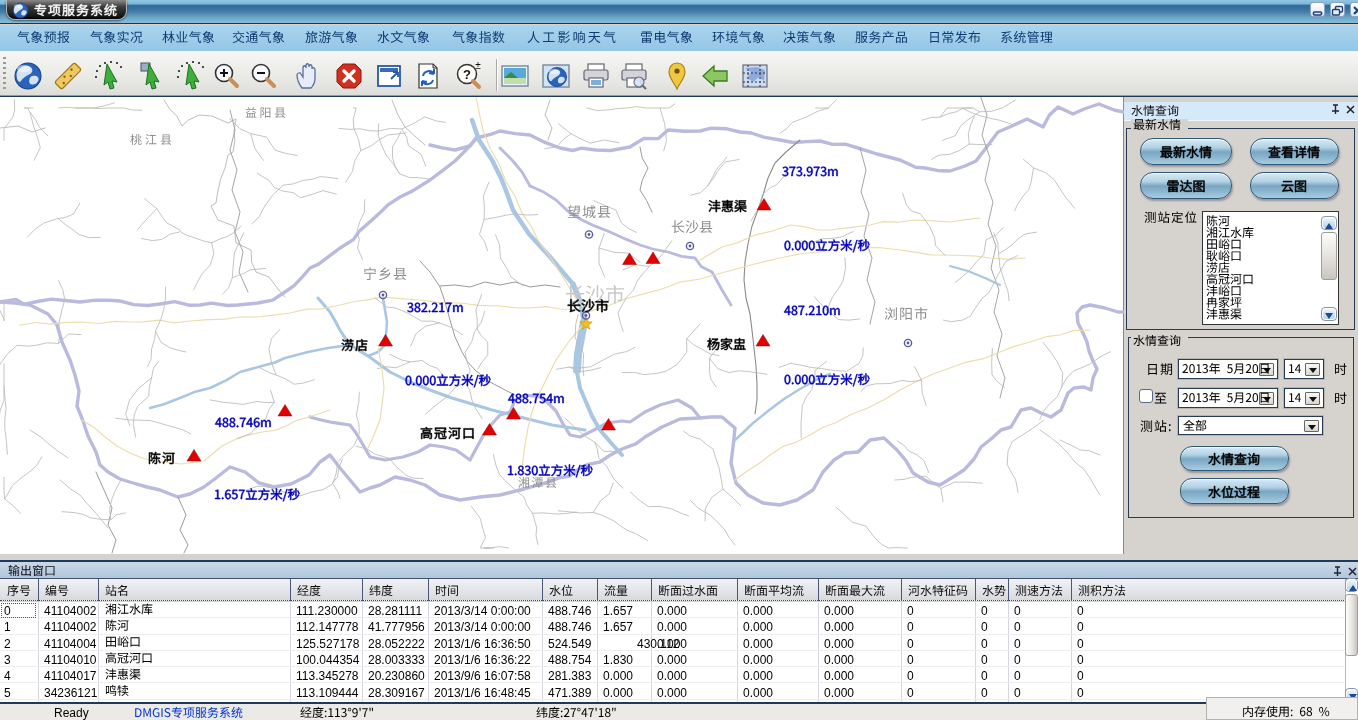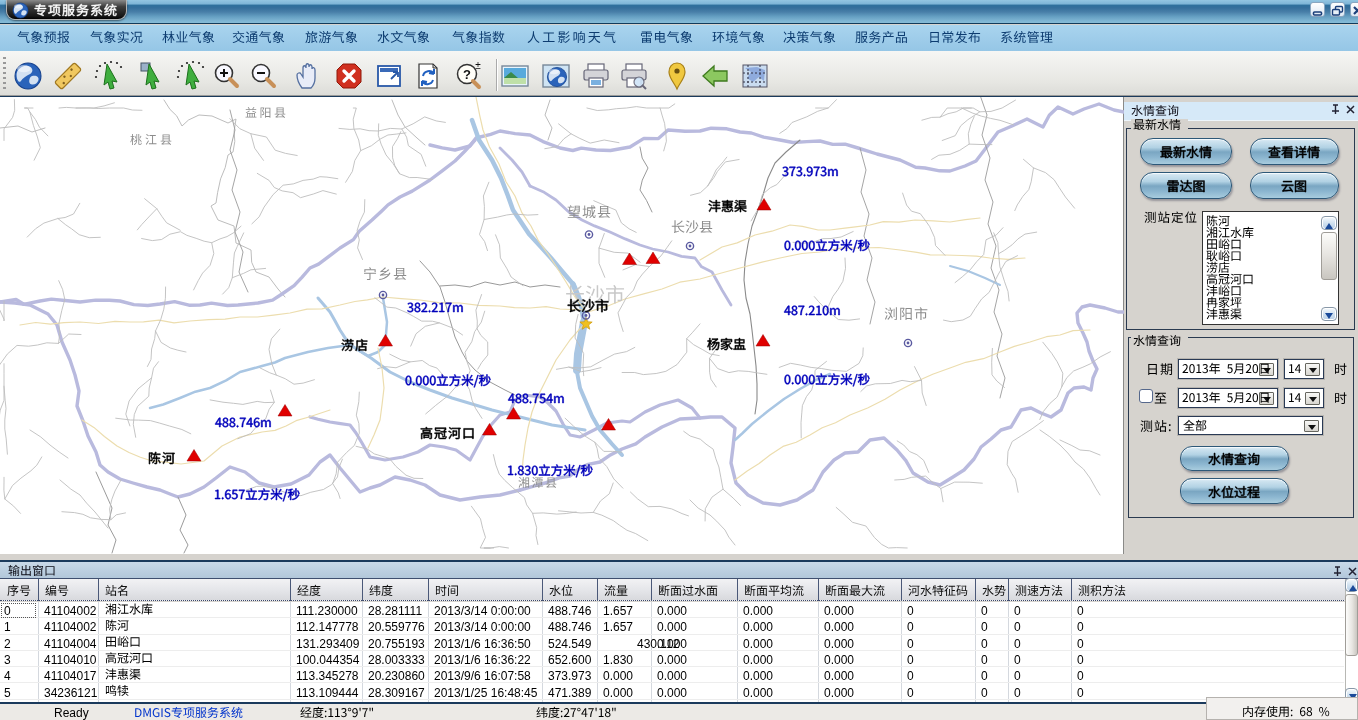--- a/index.html
+++ b/index.html
@@ -448,86 +448,86 @@
       <div style="position:absolute;left:824px;top:2px">0.000</div>
       <div style="position:absolute;left:907px;top:2px">0</div>
       <div style="position:absolute;left:981px;top:2px">0</div>
       <div style="position:absolute;left:1014px;top:2px">0</div>
       <div style="position:absolute;left:1077px;top:2px">0</div>
     </div>
     <div class="trow" style="top:16.3px">
       <div style="position:absolute;left:4px;top:2px">1</div>
       <div style="position:absolute;left:44px;top:2px">41104002</div>
       <div style="position:absolute;left:296px;top:2px">112.147778</div>
-      <div style="position:absolute;left:368px;top:2px">20.559776</div>
+      <div style="position:absolute;left:368px;top:2px">41.777956</div>
       <div style="position:absolute;left:434px;top:2px">2013/3/14 0:00:00</div>
       <div style="position:absolute;left:548px;top:2px">488.746</div>
       <div style="position:absolute;left:603px;top:2px">1.657</div>
       <div style="position:absolute;left:657px;top:2px">0.000</div>
       <div style="position:absolute;left:743px;top:2px">0.000</div>
       <div style="position:absolute;left:824px;top:2px">0.000</div>
       <div style="position:absolute;left:907px;top:2px">0</div>
       <div style="position:absolute;left:981px;top:2px">0</div>
       <div style="position:absolute;left:1014px;top:2px">0</div>
       <div style="position:absolute;left:1077px;top:2px">0</div>
     </div>
     <div class="trow" style="top:32.6px">
       <div style="position:absolute;left:4px;top:2px">2</div>
       <div style="position:absolute;left:44px;top:2px">41104004</div>
-      <div style="position:absolute;left:296px;top:2px">131.293409</div>
-      <div style="position:absolute;left:368px;top:2px">20.755193</div>
+      <div style="position:absolute;left:296px;top:2px">125.527178</div>
+      <div style="position:absolute;left:368px;top:2px">28.052222</div>
       <div style="position:absolute;left:434px;top:2px">2013/1/6 16:36:50</div>
       <div style="position:absolute;left:548px;top:2px">524.549</div>
       <div style="position:absolute;left:637px;top:2px">430.112</div>
       <div style="position:absolute;left:657px;top:2px">0.000</div>
       <div style="position:absolute;left:743px;top:2px">0.000</div>
       <div style="position:absolute;left:824px;top:2px">0.000</div>
       <div style="position:absolute;left:907px;top:2px">0</div>
       <div style="position:absolute;left:981px;top:2px">0</div>
       <div style="position:absolute;left:1014px;top:2px">0</div>
       <div style="position:absolute;left:1077px;top:2px">0</div>
     </div>
     <div class="trow" style="top:48.9px">
       <div style="position:absolute;left:4px;top:2px">3</div>
       <div style="position:absolute;left:44px;top:2px">41104010</div>
       <div style="position:absolute;left:296px;top:2px">100.044354</div>
       <div style="position:absolute;left:368px;top:2px">28.003333</div>
       <div style="position:absolute;left:434px;top:2px">2013/1/6 16:36:22</div>
-      <div style="position:absolute;left:548px;top:2px">652.600</div>
+      <div style="position:absolute;left:548px;top:2px">488.754</div>
       <div style="position:absolute;left:603px;top:2px">1.830</div>
       <div style="position:absolute;left:657px;top:2px">0.000</div>
       <div style="position:absolute;left:743px;top:2px">0.000</div>
       <div style="position:absolute;left:824px;top:2px">0.000</div>
       <div style="position:absolute;left:907px;top:2px">0</div>
       <div style="position:absolute;left:981px;top:2px">0</div>
       <div style="position:absolute;left:1014px;top:2px">0</div>
       <div style="position:absolute;left:1077px;top:2px">0</div>
     </div>
     <div class="trow" style="top:65.2px">
       <div style="position:absolute;left:4px;top:2px">4</div>
       <div style="position:absolute;left:44px;top:2px">41104017</div>
       <div style="position:absolute;left:296px;top:2px">113.345278</div>
       <div style="position:absolute;left:368px;top:2px">20.230860</div>
       <div style="position:absolute;left:434px;top:2px">2013/9/6 16:07:58</div>
-      <div style="position:absolute;left:548px;top:2px">373.973</div>
+      <div style="position:absolute;left:548px;top:2px">281.383</div>
       <div style="position:absolute;left:603px;top:2px">0.000</div>
       <div style="position:absolute;left:657px;top:2px">0.000</div>
       <div style="position:absolute;left:743px;top:2px">0.000</div>
       <div style="position:absolute;left:824px;top:2px">0.000</div>
       <div style="position:absolute;left:907px;top:2px">0</div>
       <div style="position:absolute;left:981px;top:2px">0</div>
       <div style="position:absolute;left:1014px;top:2px">0</div>
       <div style="position:absolute;left:1077px;top:2px">0</div>
     </div>
     <div class="trow" style="top:81.5px">
       <div style="position:absolute;left:4px;top:2px">5</div>
       <div style="position:absolute;left:44px;top:2px">34236121</div>
       <div style="position:absolute;left:296px;top:2px">113.109444</div>
       <div style="position:absolute;left:368px;top:2px">28.309167</div>
-      <div style="position:absolute;left:434px;top:2px">2013/1/25 16:48:45</div>
+      <div style="position:absolute;left:434px;top:2px">2013/1/6 16:48:45</div>
       <div style="position:absolute;left:548px;top:2px">471.389</div>
       <div style="position:absolute;left:603px;top:2px">0.000</div>
       <div style="position:absolute;left:657px;top:2px">0.000</div>
       <div style="position:absolute;left:743px;top:2px">0.000</div>
       <div style="position:absolute;left:824px;top:2px">0.000</div>
       <div style="position:absolute;left:907px;top:2px">0</div>
       <div style="position:absolute;left:981px;top:2px">0</div>
       <div style="position:absolute;left:1014px;top:2px">0</div>
       <div style="position:absolute;left:1077px;top:2px">0</div>
     </div>

